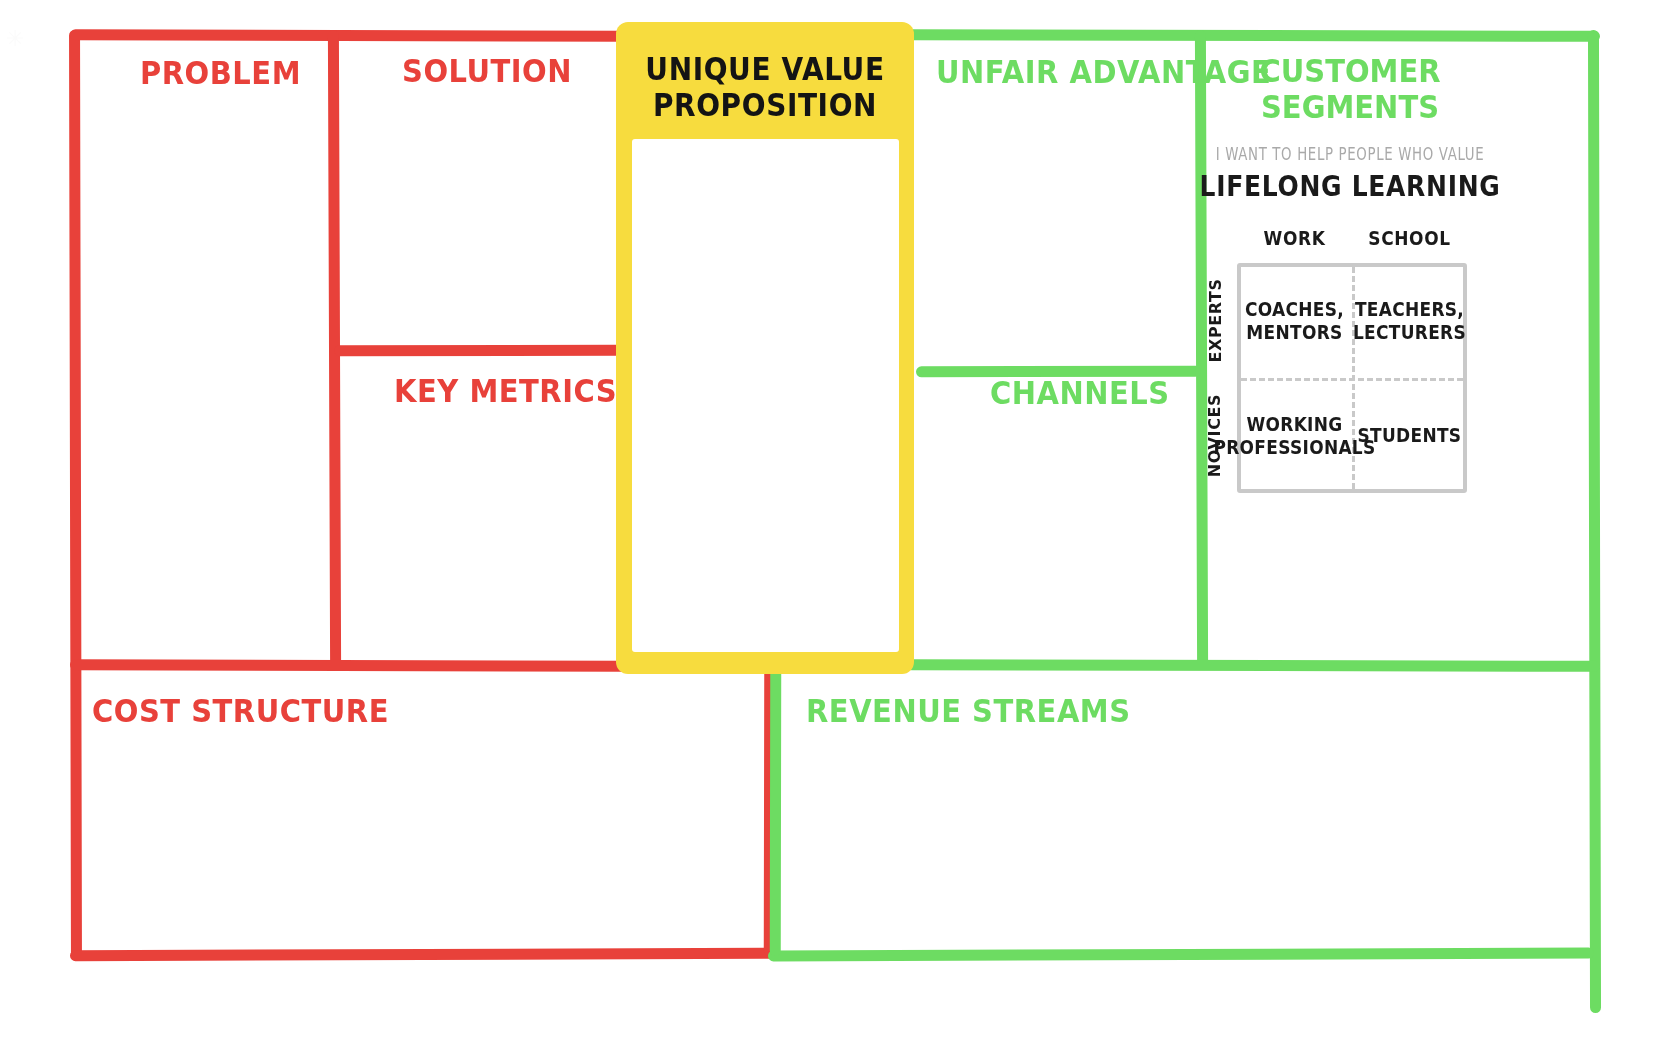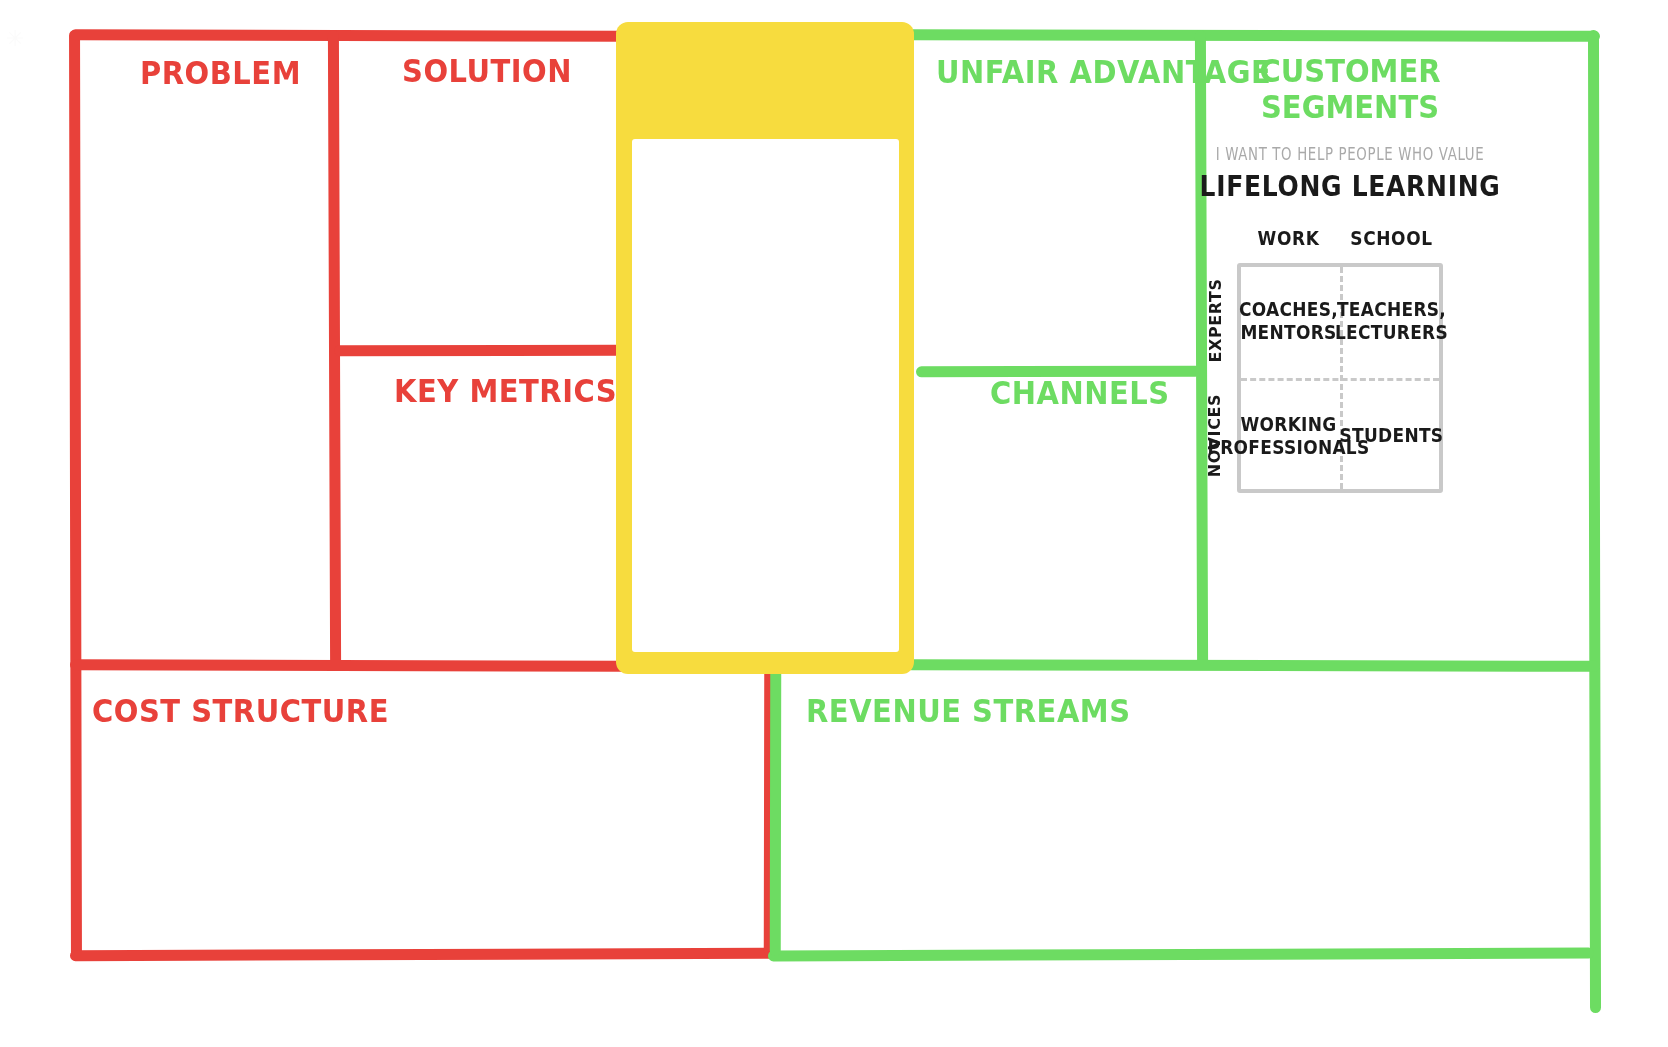--- a/index.html
+++ b/index.html
@@ -131,21 +131,21 @@
     transform: scaleY(1.12);
     transform-origin: center top;
     white-space: nowrap;
   }
 
   
   #cs-matrix {
     position: absolute;
     left: 1237px;
     top: 263px;
-    width: 206px;
+    width: 230px;
     height: 230px;
   }
   #cs-matrix .mborder {
     position: absolute;
     inset: 0;
     border: 4px solid #c9c9c9;
     border-radius: 3px;
   }
   #cs-matrix .mdiv-v {
     position: absolute;
@@ -262,20 +262,24 @@
   <div class="stroke h green wob1" style="left:916px; top:366px; width:285px;"></div>
 
   <div class="stroke h green wob2" style="left:906px; top:660px; width:694px;"></div>
 
   <div class="stroke h green wob3" style="left:768px; top:949px; width:826px;"></div>
 
   <div class="stroke v green wob4" style="left:770px; top:666px; height:290px;"></div>
 
   <div id="uvp-panel"></div>
   <div id="uvp-inner"></div>
+  <div id="uvp-title-wrap">
+    <div class="block-title title-uvp t-black" style="position:relative; left:0; top:0;">UNIQUE VALUE
+PROPOSITION</div>
+  </div>
 
   <div class="block-title title-lg t-red" style="left:140px; top:56px;">PROBLEM</div>
 
   <div class="block-title title-lg t-red" style="left:402px; top:54px;">SOLUTION</div>
 
   <div class="block-title title-lg t-red" style="left:394px; top:374px;">KEY METRICS</div>
 
   <div class="block-title title-lg t-green" style="left:936px; top:55px;">UNFAIR ADVANTAGE</div>
 
   <div class="block-title title-lg t-green" style="left:990px; top:376px;">CHANNELS</div>

